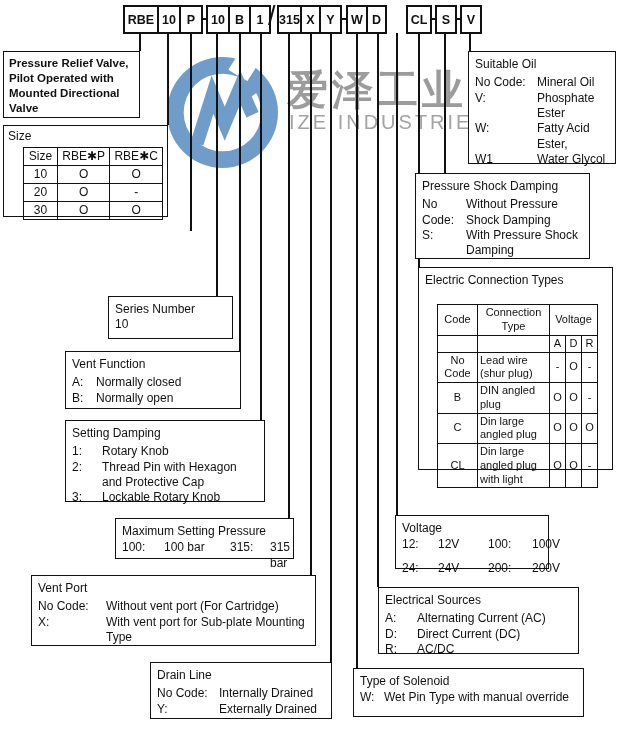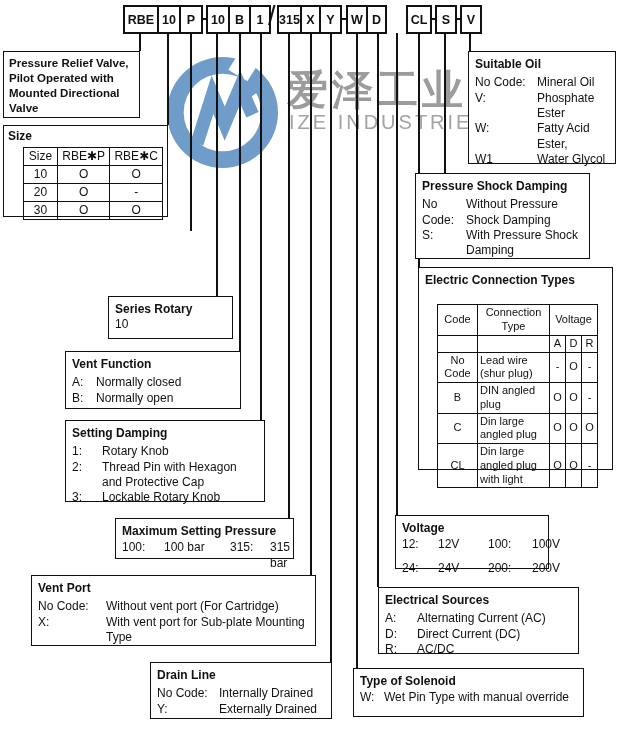--- a/index.html
+++ b/index.html
@@ -18,21 +18,21 @@
           font-weight:bold; font-size:12.5px; z-index:3; }
   .sep-dash { position:absolute; top:18px; width:5px; height:0; border-top:2px solid #111; z-index:3; }
   .sep-slash { position:absolute; top:1px; font-size:27px; font-weight:400; z-index:3; }
 
   
   .vline { position:absolute; width:1.5px; background:#111; z-index:2; }
 
   
   .defbox { position:absolute; border:1.6px solid #111; background:#fff; z-index:2;
             padding:5px 6px; font-size:12px; line-height:1.28; }
-  .defbox .title { font-weight:bold; margin-bottom:3px; }
+  .defbox .title { font-weight:normal; margin-bottom:3px; }
   .defbox .title.normal { font-weight:normal; }
   .irow { display:flex; }
   .icode { flex:none; }
   .idesc { flex:1; }
 
   
   table { border-collapse:collapse; font-size:12px; }
   td { border:1.2px solid #111; padding:0 3px; text-align:center; line-height:1.25; }
   .size-table { margin:2px 0 0 15px; }
   .size-table td { height:18px; }
@@ -122,21 +122,21 @@
         <td>30</td>
         <td>O</td>
         <td>O</td>
       </tr>
     </tbody>
       </table>
   </div>
 
 
   <div class="defbox" style="left:108px;top:296px;width:125px;height:43px">
-    <div class="title" style="margin-bottom:0">Series Rotary</div>
+    <div class="title" style="margin-bottom:0">Series Number</div>
     <div>10</div>
   </div>
 
   <div class="defbox" style="left:65px;top:351px;width:176px;height:58px">
     <div class="title">Vent Function</div>
     <div class="irow">
       <span class="icode" style="width:24px">A:</span>
       <span class="idesc">Normally closed</span>
     </div>
     <div class="irow">

